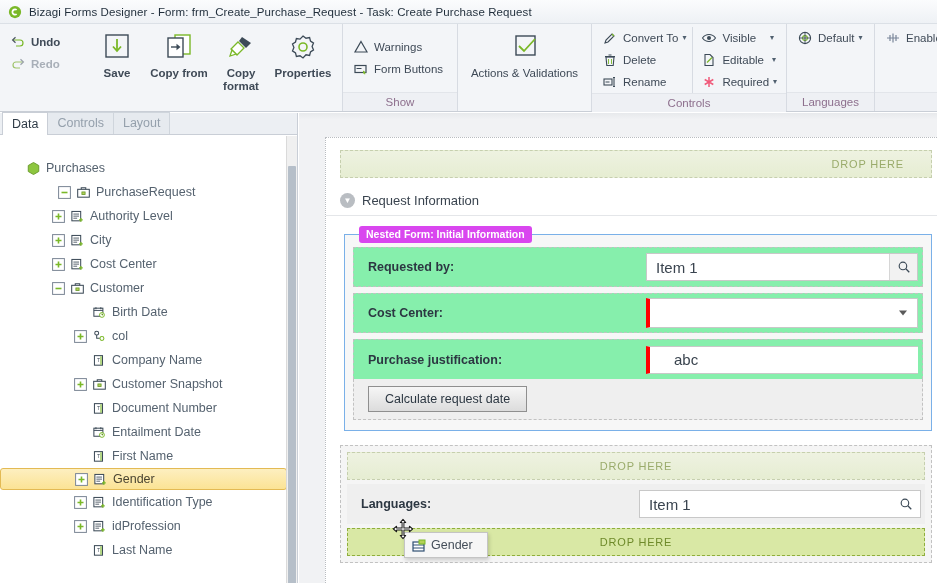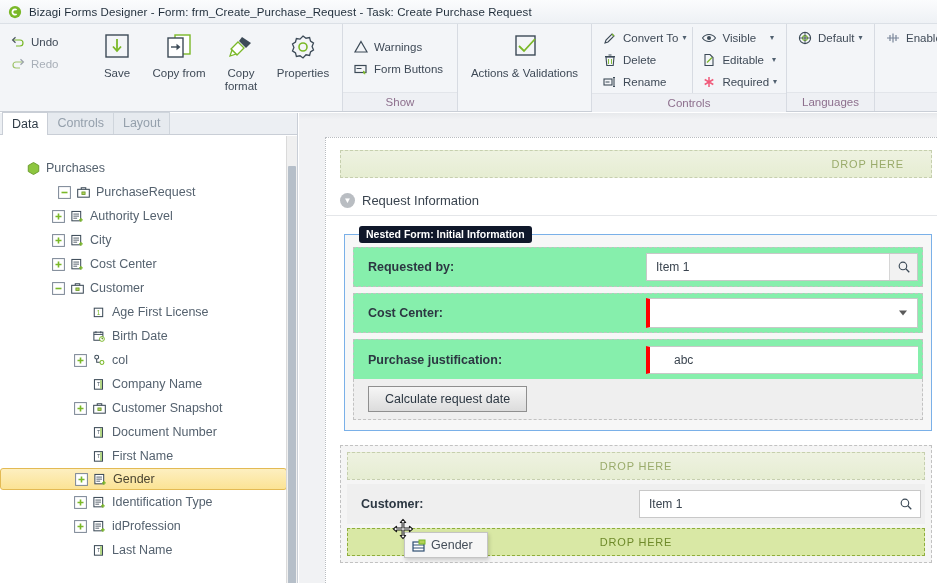--- a/index.html
+++ b/index.html
@@ -222,21 +222,21 @@
   .nested {
     position: relative;
     margin: 18px 14px 0 18px;
     border: 1px solid #7ab0e8;
     background: #f7f7f7;
     padding: 12px 8px 10px 8px;
   }
   .nested-tag {
     position: absolute;
     top: -9px; left: 14px;
-    background: #0f172a;
+    background: #d946ef;
     color: #ffffff;
     font-size: 10.5px;
     font-weight: bold;
     padding: 2px 7px 3px 7px;
     border-radius: 3px;
     white-space: nowrap;
   }
   .fieldrow {
     display: flex; align-items: center;
     min-height: 40px;
@@ -254,21 +254,21 @@
     color: #2c3742;
   }
   .fieldctl { flex: 1 1 auto; position: relative; display: flex; align-items: center; }
   .inp {
     width: 100%;
     height: 28px;
     background: #ffffff;
     border: 1px solid #c8c8c8;
     display: flex; align-items: center;
     padding-left: 9px;
-    font-size: 12px;
+    font-size: 15px;
     color: #3a444f;
     position: relative;
   }
   .inp.req { border-left: 4px solid #ff0000; padding-left: 7px; }
   .inp.tall { height: 30px; }
   .srchbtn {
     position: absolute; right: 0; top: 0;
     width: 28px; height: 100%;
     background: #f2f2f2;
     border-left: 1px solid #d6d6d6;
@@ -335,21 +335,21 @@
   <div class="titlebar">
     <svg class="app-logo" viewBox="0 0 16 16">
       <circle cx="8" cy="8" r="7" fill="#7ab828"></circle>
       <path d="M4 8a4 4 0 0 1 6.5-3.1l-1.2 1.4A2.2 2.2 0 0 0 6 8a2.2 2.2 0 0 0 3.3 1.7l1.2 1.4A4 4 0 0 1 4 8z" fill="#ffffff"></path>
     </svg>
     <span class="ttxt">Bizagi Forms Designer  - Form: frm_Create_Purchase_Request - Task:  Create Purchase Request</span>
   </div>
 
   <div class="ribbon">
 
-    <div class="rgroup" style="width:356px;">
+    <div class="rgroup" style="width:356px;font-weight:bold;">
       <div class="gbody">
         <div class="col2" style="padding-top:2px; width:78px;">
           <div class="cmd-sm">
             <svg class="ic" viewBox="0 0 16 16">
               <path d="M3 6h7a3 3 0 0 1 0 6H6" fill="none" stroke="#7ab828" stroke-width="1.2"></path>
               <path d="M5.5 3.2 2.6 6l2.9 2.8" fill="none" stroke="#4a5560" stroke-width="1.2"></path>
             </svg>
             <span>Undo</span>
           </div>
           <div class="cmd-sm disabled">
@@ -597,28 +597,20 @@
             <svg class="tic" viewBox="0 0 16 16">
               <rect x="1.8" y="4.6" width="12.4" height="8.4" fill="#ffffff" stroke="#3c4a57" stroke-width="1.1"></rect>
               <path d="M5.6 4.6V3h4.8v1.6" fill="none" stroke="#3c4a57" stroke-width="1.1"></path>
               <rect x="6.3" y="7.4" width="3.4" height="2.8" fill="#b4d157" stroke="#6a9a2c" stroke-width="0.9"></rect>
             </svg>
             <span>Customer</span>
           </div>
           <div class="trow" style="padding-left: 74px;">
             <span class="expspace"></span>
             <svg class="tic" viewBox="0 0 16 16">
-              <rect x="2.4" y="3.4" width="9" height="9" fill="#ffffff" stroke="#3c4a57" stroke-width="1.1"></rect>
-              <text x="6.9" y="10.4" font-size="7" fill="#7ab828" text-anchor="middle" font-family="Liberation Sans">1</text>
-            </svg>
-            <span>Age First License</span>
-          </div>
-          <div class="trow" style="padding-left: 74px;">
-            <span class="expspace"></span>
-            <svg class="tic" viewBox="0 0 16 16">
               <rect x="2" y="3.4" width="9.6" height="8.6" fill="#ffffff" stroke="#3c4a57" stroke-width="1.1"></rect>
               <path d="M2 5.8h9.6" stroke="#3c4a57" stroke-width="1"></path>
               <path d="M4.2 2.4v2M9.4 2.4v2" stroke="#3c4a57" stroke-width="1.1"></path>
               <circle cx="10.6" cy="10.6" r="2.6" fill="#ffffff" stroke="#7ab828" stroke-width="1"></circle>
               <path d="M10.6 9v1.6h1.3" stroke="#7ab828" stroke-width="0.9"></path>
             </svg>
             <span>Birth Date</span>
           </div>
           <div class="trow" style="padding-left: 74px;">
             <svg class="exp" viewBox="0 0 13 13">
@@ -654,20 +646,31 @@
             <span>Customer Snapshot</span>
           </div>
           <div class="trow" style="padding-left: 74px;">
             <span class="expspace"></span>
             <svg class="tic" viewBox="0 0 16 16">
               <rect x="2.6" y="2.8" width="8.6" height="10.2" fill="#ffffff" stroke="#3c4a57" stroke-width="1.1"></rect>
               <text x="5.4" y="9.6" font-size="5.4" fill="#3c4a57" font-family="Liberation Sans">T</text>
               <path d="M9.6 3.4v9" stroke="#7ab828" stroke-width="1.2"></path>
             </svg>
             <span>Document Number</span>
+          </div>
+          <div class="trow" style="padding-left: 74px;">
+            <span class="expspace"></span>
+            <svg class="tic" viewBox="0 0 16 16">
+              <rect x="2" y="3.4" width="9.6" height="8.6" fill="#ffffff" stroke="#3c4a57" stroke-width="1.1"></rect>
+              <path d="M2 5.8h9.6" stroke="#3c4a57" stroke-width="1"></path>
+              <path d="M4.2 2.4v2M9.4 2.4v2" stroke="#3c4a57" stroke-width="1.1"></path>
+              <circle cx="10.6" cy="10.6" r="2.6" fill="#ffffff" stroke="#7ab828" stroke-width="1"></circle>
+              <path d="M10.6 9v1.6h1.3" stroke="#7ab828" stroke-width="0.9"></path>
+            </svg>
+            <span>Entailment Date</span>
           </div>
           <div class="trow" style="padding-left: 74px;">
             <span class="expspace"></span>
             <svg class="tic" viewBox="0 0 16 16">
               <rect x="2.6" y="2.8" width="8.6" height="10.2" fill="#ffffff" stroke="#3c4a57" stroke-width="1.1"></rect>
               <text x="5.4" y="9.6" font-size="5.4" fill="#3c4a57" font-family="Liberation Sans">T</text>
               <path d="M9.6 3.4v9" stroke="#7ab828" stroke-width="1.2"></path>
             </svg>
             <span>First Name</span>
           </div>
@@ -778,21 +781,21 @@
           <span class="btn">Calculate request date</span>
         </div>
       </div>
 
       <div class="panel2">
         <div class="dropzone">
           <span>DROP HERE</span>
         </div>
 
         <div class="fieldrow" style="border:none; background:#efefef;">
-          <div class="flabel">Customer:</div>
+          <div class="flabel">Languages:</div>
           <div class="fieldctl">
             <div class="inp">
               <span>Item 1</span>
               <span class="srchbtn" style="background:#ffffff; border-left:none;">
                 <svg width="14" height="14" viewBox="0 0 16 16">
                   <circle cx="6.8" cy="6.8" r="4.3" fill="none" stroke="#3c4a57" stroke-width="1.3"></circle>
                   <path d="M10.1 10.1 14 14" stroke="#3c4a57" stroke-width="1.5"></path>
                 </svg>
               </span>
             </div>

